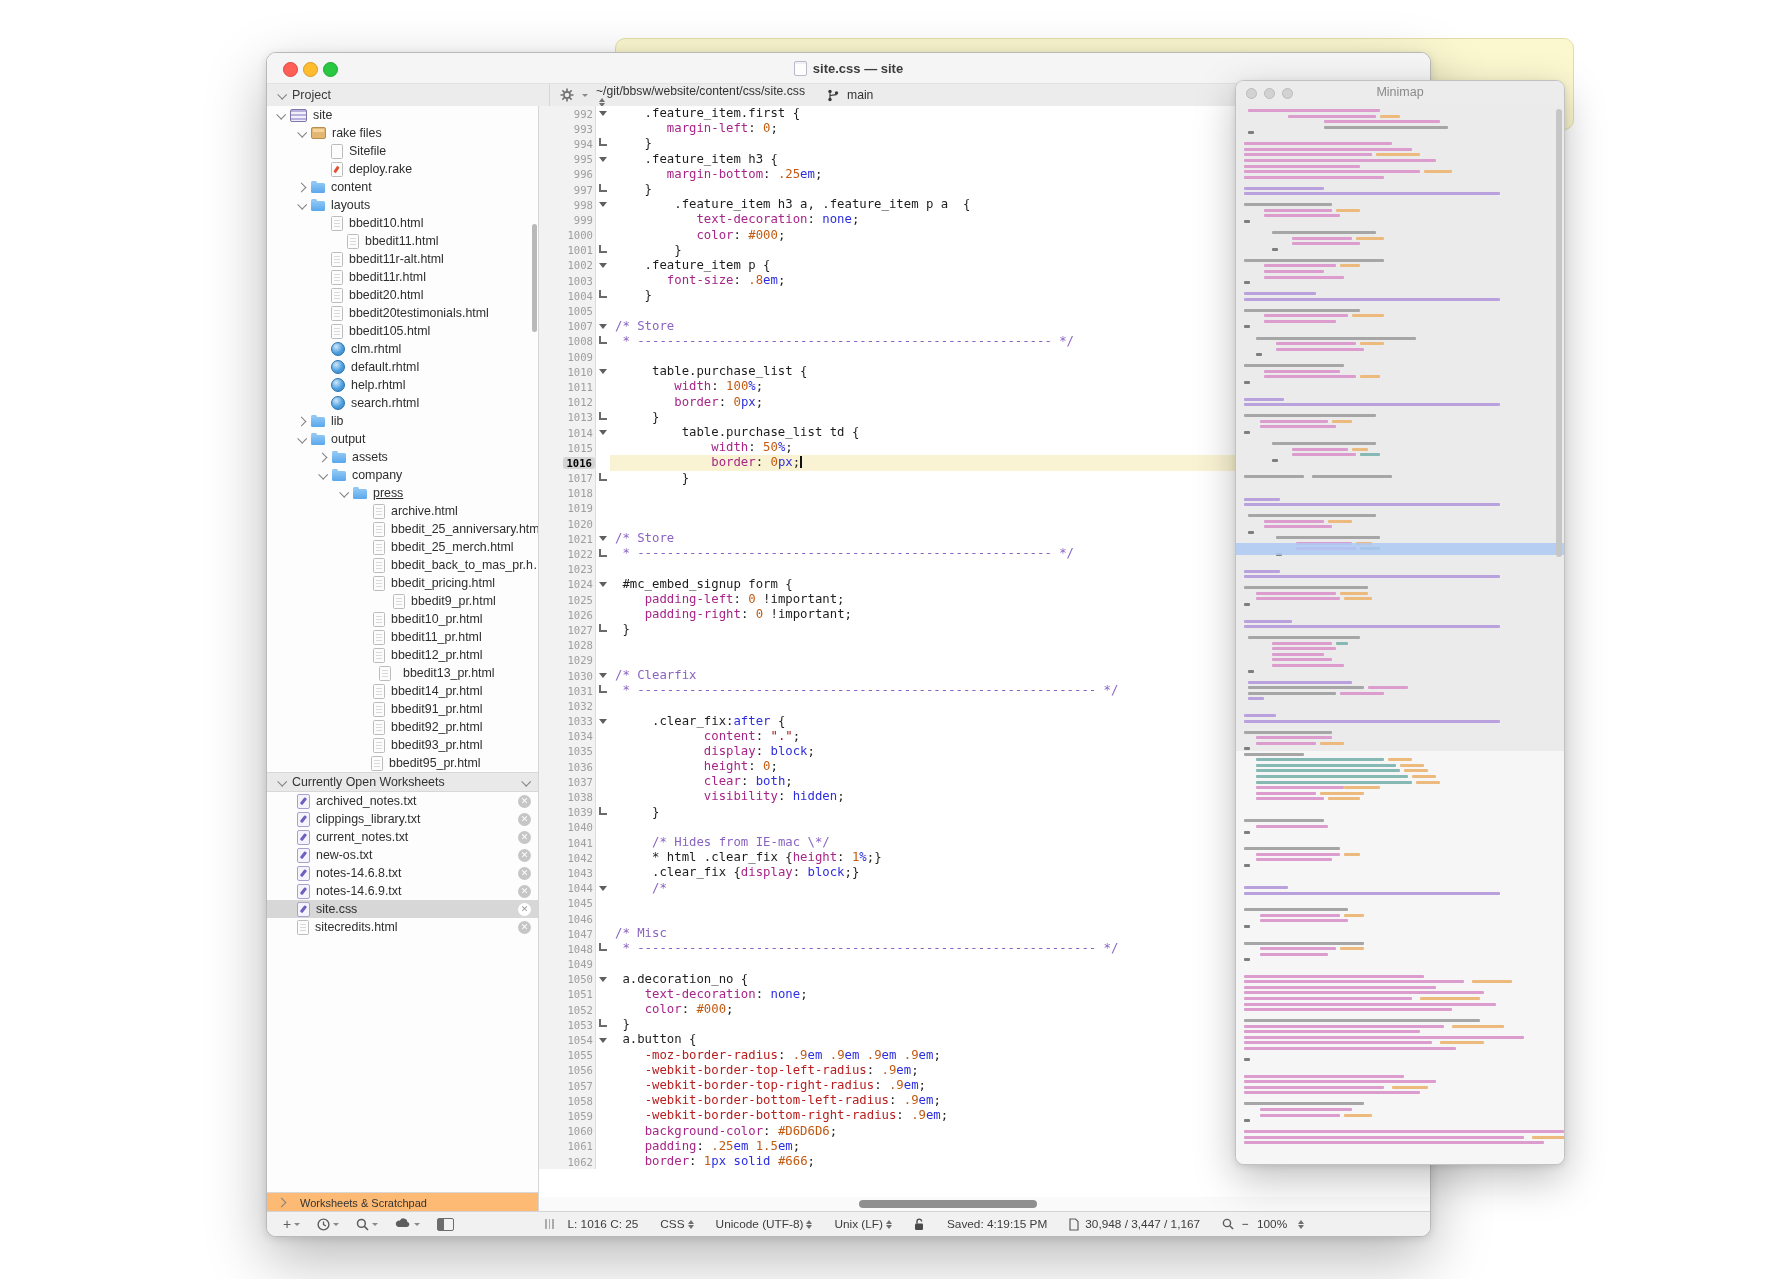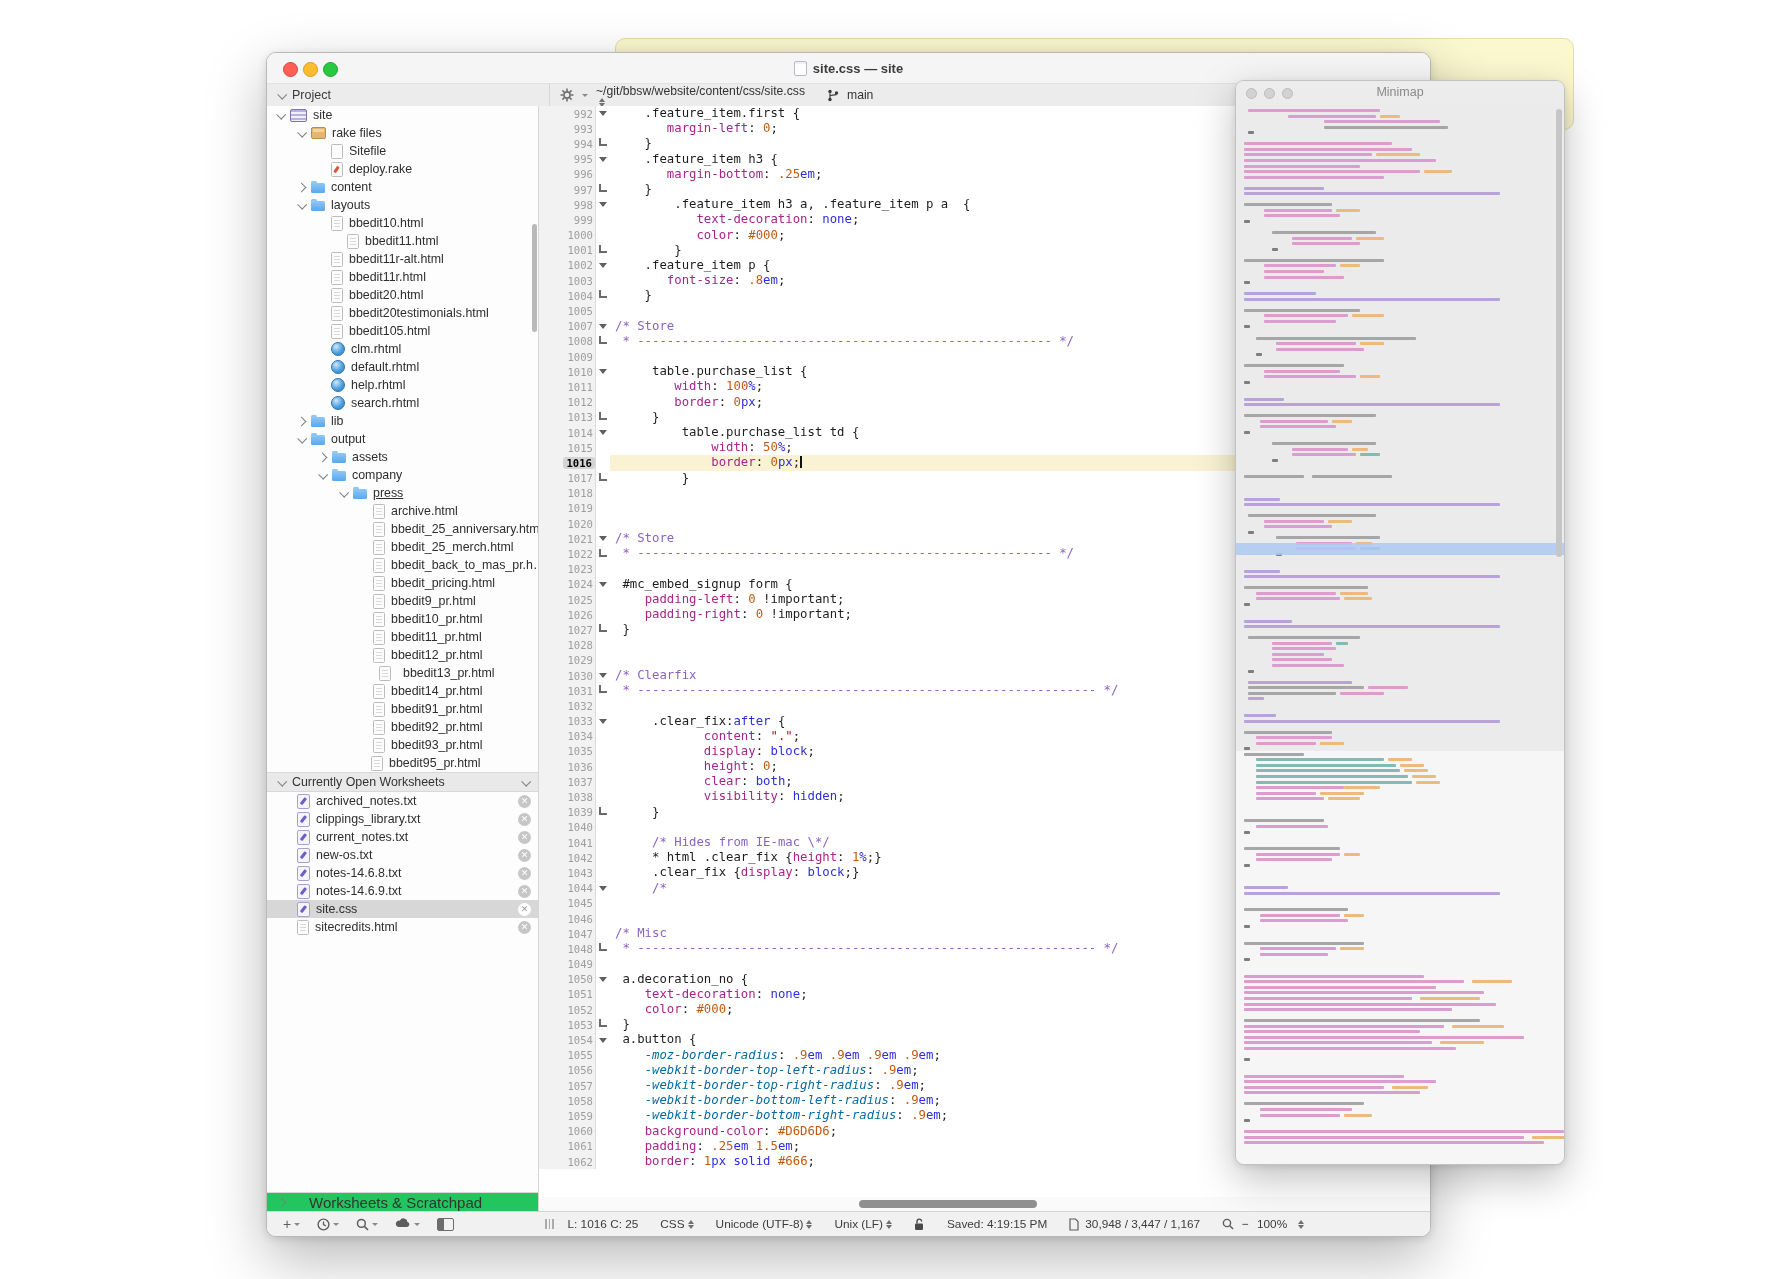--- a/index.html
+++ b/index.html
@@ -46,23 +46,23 @@
   .sechead{height:18px;background:#e9e9e9;border-top:1px solid #d8d8d8;border-bottom:1px solid #d8d8d8;
            display:flex;align-items:center;gap:7px;padding-left:11px;font-size:12.4px;color:#333;}
   .sechead .rchev{margin-left:auto;margin-right:9px;}
   .docrow{height:18px;display:flex;align-items:center;gap:6px;padding-left:30px;
           font-size:12.4px;color:#2e2e2e;position:relative;}
   .docrow.sel{background:#d7d7d7;}
   .closebtn{position:absolute;right:7px;width:13px;height:13px;border-radius:50%;background:#c6c6c6;
             color:#fff;font-size:9px;line-height:13px;text-align:center;}
   .docrow.sel .closebtn{background:#fff;color:#9a9a9a;}
   .sb-vscroll{position:absolute;right:1px;top:118px;width:5px;height:108px;border-radius:3px;background:#b9b9b9;}
-  .worksheets{position:absolute;left:0;right:0;bottom:0;height:19px;background:#22c55e;
-              border-top:1px solid #d8d8d8;display:flex;align-items:center;gap:24px;
-              padding-left:11px;font-size:15px;color:#333;}
+  .worksheets{position:absolute;left:0;right:0;bottom:0;height:19px;background:#fdba74;
+              border-top:1px solid #d8d8d8;display:flex;align-items:center;gap:15px;
+              padding-left:11px;font-size:11px;color:#333;}
   
   .icn{flex:none;display:inline-block;position:relative;}
   .i-proj{width:15px;height:11px;border:1px solid #7d76ab;border-radius:2px;
           background:repeating-linear-gradient(180deg,#b9b1dd 0 2px,#f0effa 2px 4px);}
   .i-pkg{width:13px;height:10px;background:#e2b772;border:1px solid #b98d4e;border-radius:2px;}
   .i-pkg::before{content:"";position:absolute;left:1px;right:1px;top:1px;height:3px;background:#f2d49c;}
   .i-folder{width:14px;height:10px;background:linear-gradient(#8ec7f5,#5aa7ec);border-radius:1.5px;margin-top:2px;}
   .i-folder::before{content:"";position:absolute;left:0;top:-2px;width:6px;height:3px;
                     background:#8ec7f5;border-radius:1.5px 1.5px 0 0;}
   .i-doc,.i-html,.i-rake{width:10px;height:13px;background:#fcfcfc;border:1px solid #bcbcbc;border-radius:1.5px;}
@@ -82,21 +82,21 @@
        align-items:center;justify-content:flex-end;}
   .lnum{font-family:"DejaVu Sans Mono",monospace;font-size:10.6px;color:#9e9e9e;padding-right:2px;}
   .fold{flex:none;width:14px;display:flex;align-items:center;justify-content:center;}
   .tri{width:0;height:0;border-left:4px solid transparent;border-right:4px solid transparent;
        border-top:5px solid #5f5f5f;}
   .corner{width:6px;height:6px;border-left:2px solid #6a6a6a;border-bottom:2px solid #6a6a6a;margin-top:-3px;}
   pre.code{margin:0;flex:1;font-family:"DejaVu Sans Mono",monospace;font-size:12.3px;
            line-height:15.2px;white-space:pre;padding-left:5px;}
   .line.cur pre.code{background:#faf3d3;}
   .line.cur .lnum{color:#000;font-weight:700;background:#d4d4d4;border-radius:3px;padding:0 3px;}
-  .tk-k{color:#1d1d1d;} .tk-p{color:#a72588;} .tk-v{color:#0369a1;font-style:italic;} .tk-n{color:#c35a11;}
+  .tk-k{color:#1d1d1d;} .tk-p{color:#a72588;} .tk-v{color:#b91c1c;} .tk-n{color:#c35a11;}
   .tk-u{color:#2d2de0;} .tk-s{color:#a11616;} .tk-m{color:#8a63c2;}
   .caret{display:inline-block;width:2px;height:12px;background:#111;vertical-align:-2px;}
   .hscroll{position:absolute;left:272px;right:0;bottom:25px;height:14px;background:#fafafa;}
   .hthumb{position:absolute;left:320px;top:3px;width:178px;height:8px;border-radius:4px;background:#8f8f8f;}
   
   .footer{position:absolute;left:0;right:0;bottom:0;height:24px;background:#f1f1f1;
           border-top:1px solid #d4d4d4;display:flex;align-items:center;font-size:11.8px;color:#3c3c3c;}
   .sbicons{width:258px;display:flex;align-items:center;gap:17px;padding-left:16px;}
   .sbico{display:flex;align-items:center;gap:3px;color:#5d5d5d;}
   .plus{font-size:14px;line-height:12px;color:#5d5d5d;}
@@ -317,21 +317,21 @@
           <div class="treerow" style="padding-left: 94px;">
             <span style="width: 6px; flex: 0 0 auto;"></span>
             <span class="icn i-html"></span>
             <span>bbedit_back_to_mas_pr.h…</span>
           </div>
           <div class="treerow" style="padding-left: 94px;">
             <span style="width: 6px; flex: 0 0 auto;"></span>
             <span class="icn i-html"></span>
             <span>bbedit_pricing.html</span>
           </div>
-          <div class="treerow" style="padding-left: 94px;">
+          <div class="treerow" style="padding-left: 94px; margin-left: 20px;">
             <span style="width: 6px; flex: 0 0 auto;"></span>
             <span class="icn i-html"></span>
             <span>bbedit9_pr.html</span>
           </div>
           <div class="treerow" style="padding-left: 94px;">
             <span style="width: 6px; flex: 0 0 auto;"></span>
             <span class="icn i-html"></span>
             <span>bbedit10_pr.html</span>
           </div>
           <div class="treerow" style="padding-left: 94px;">

